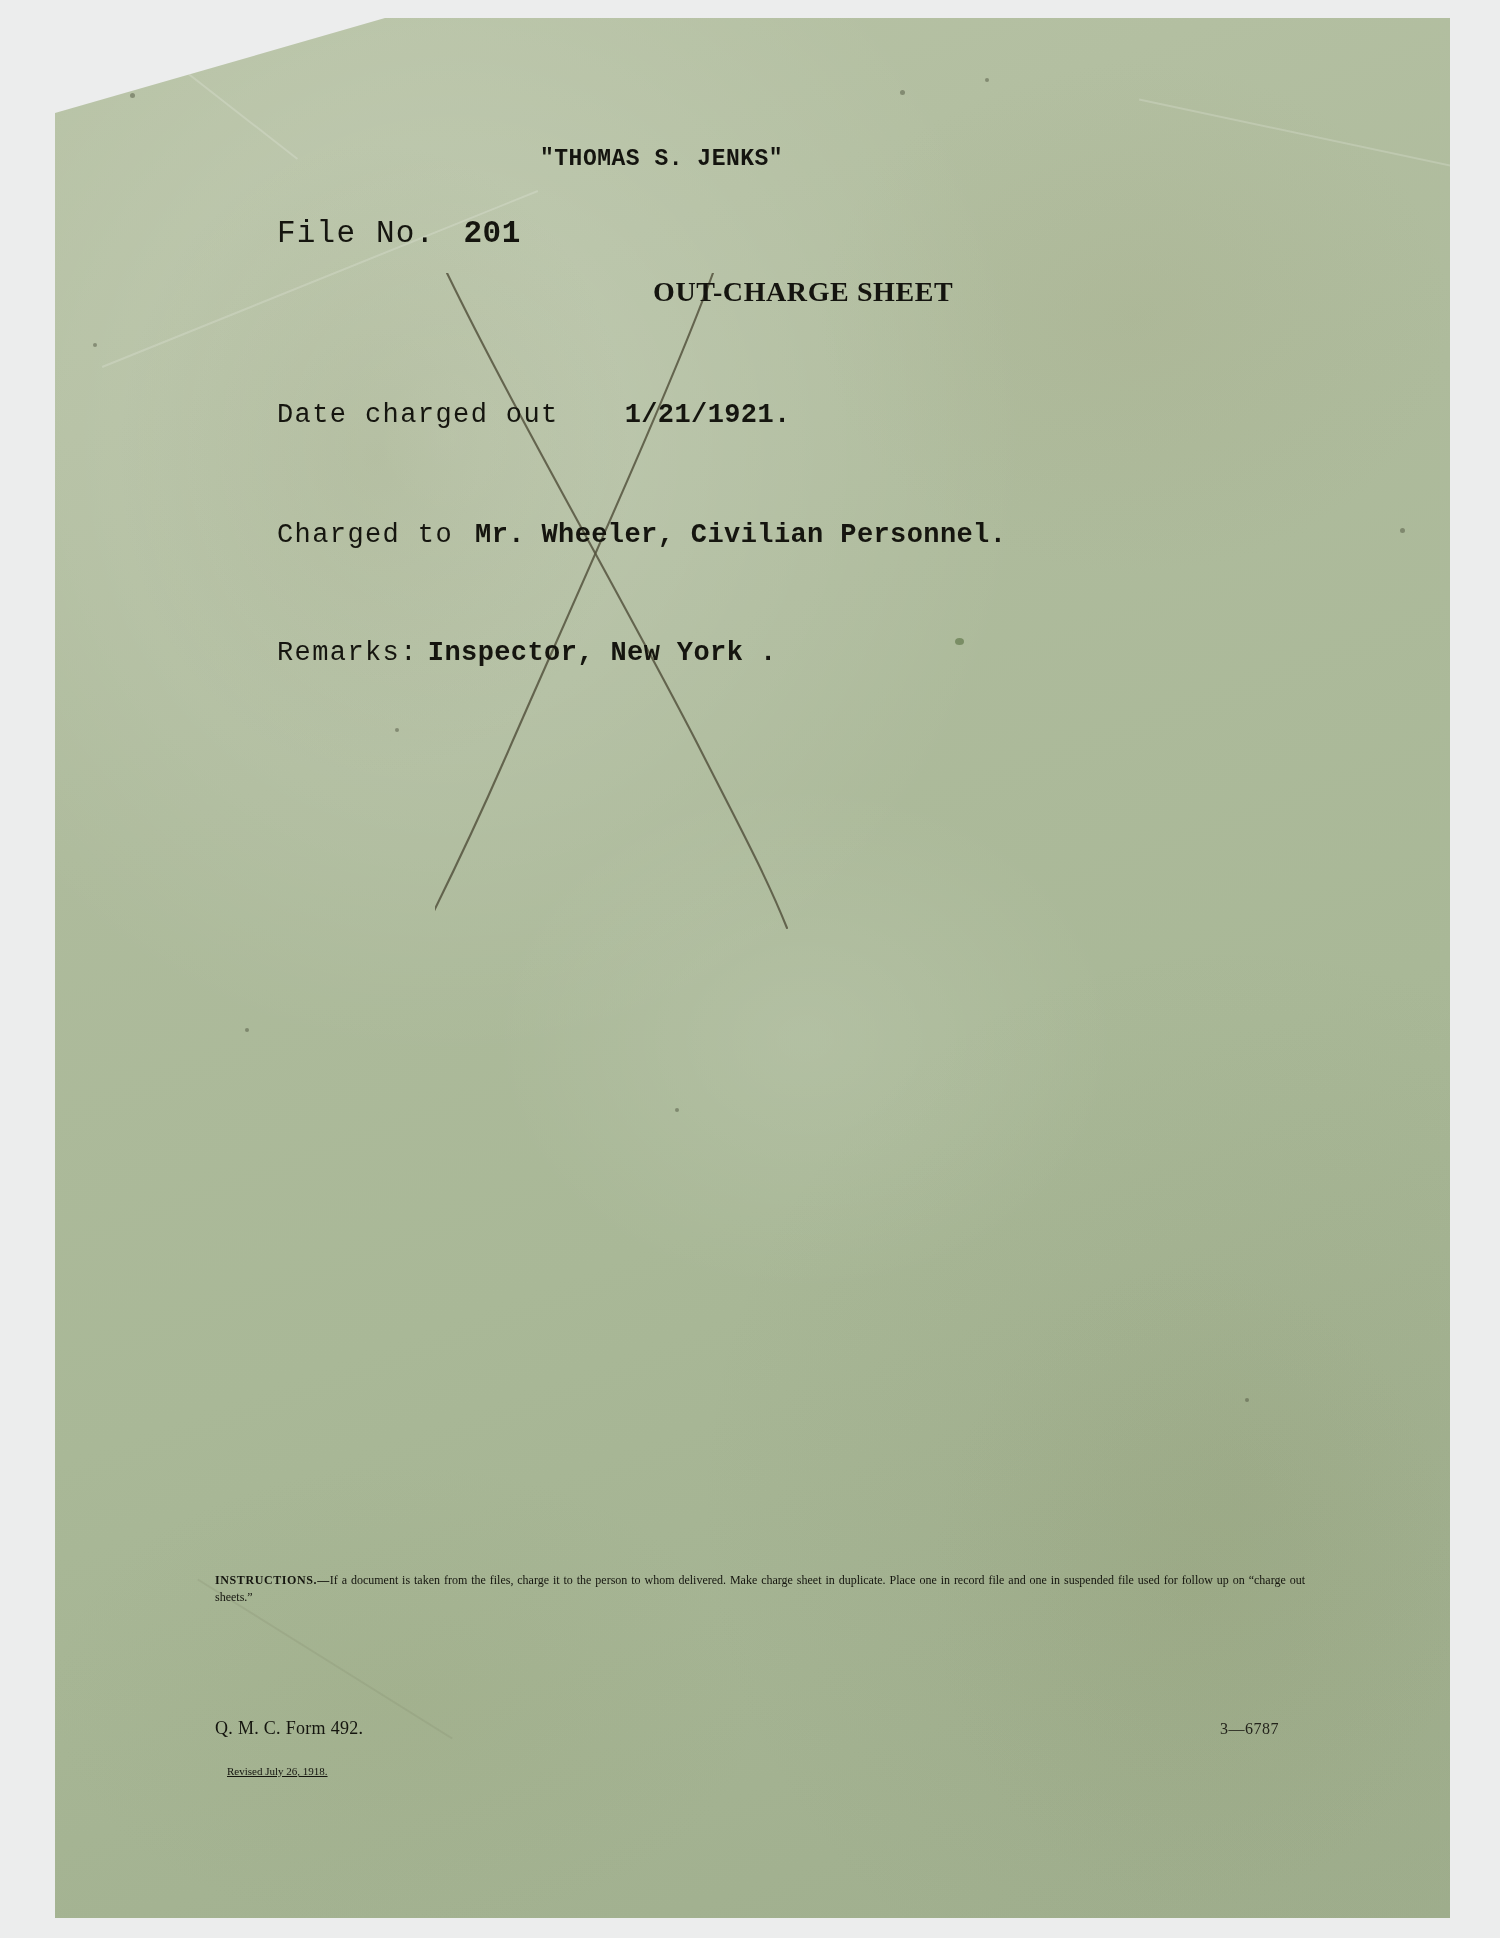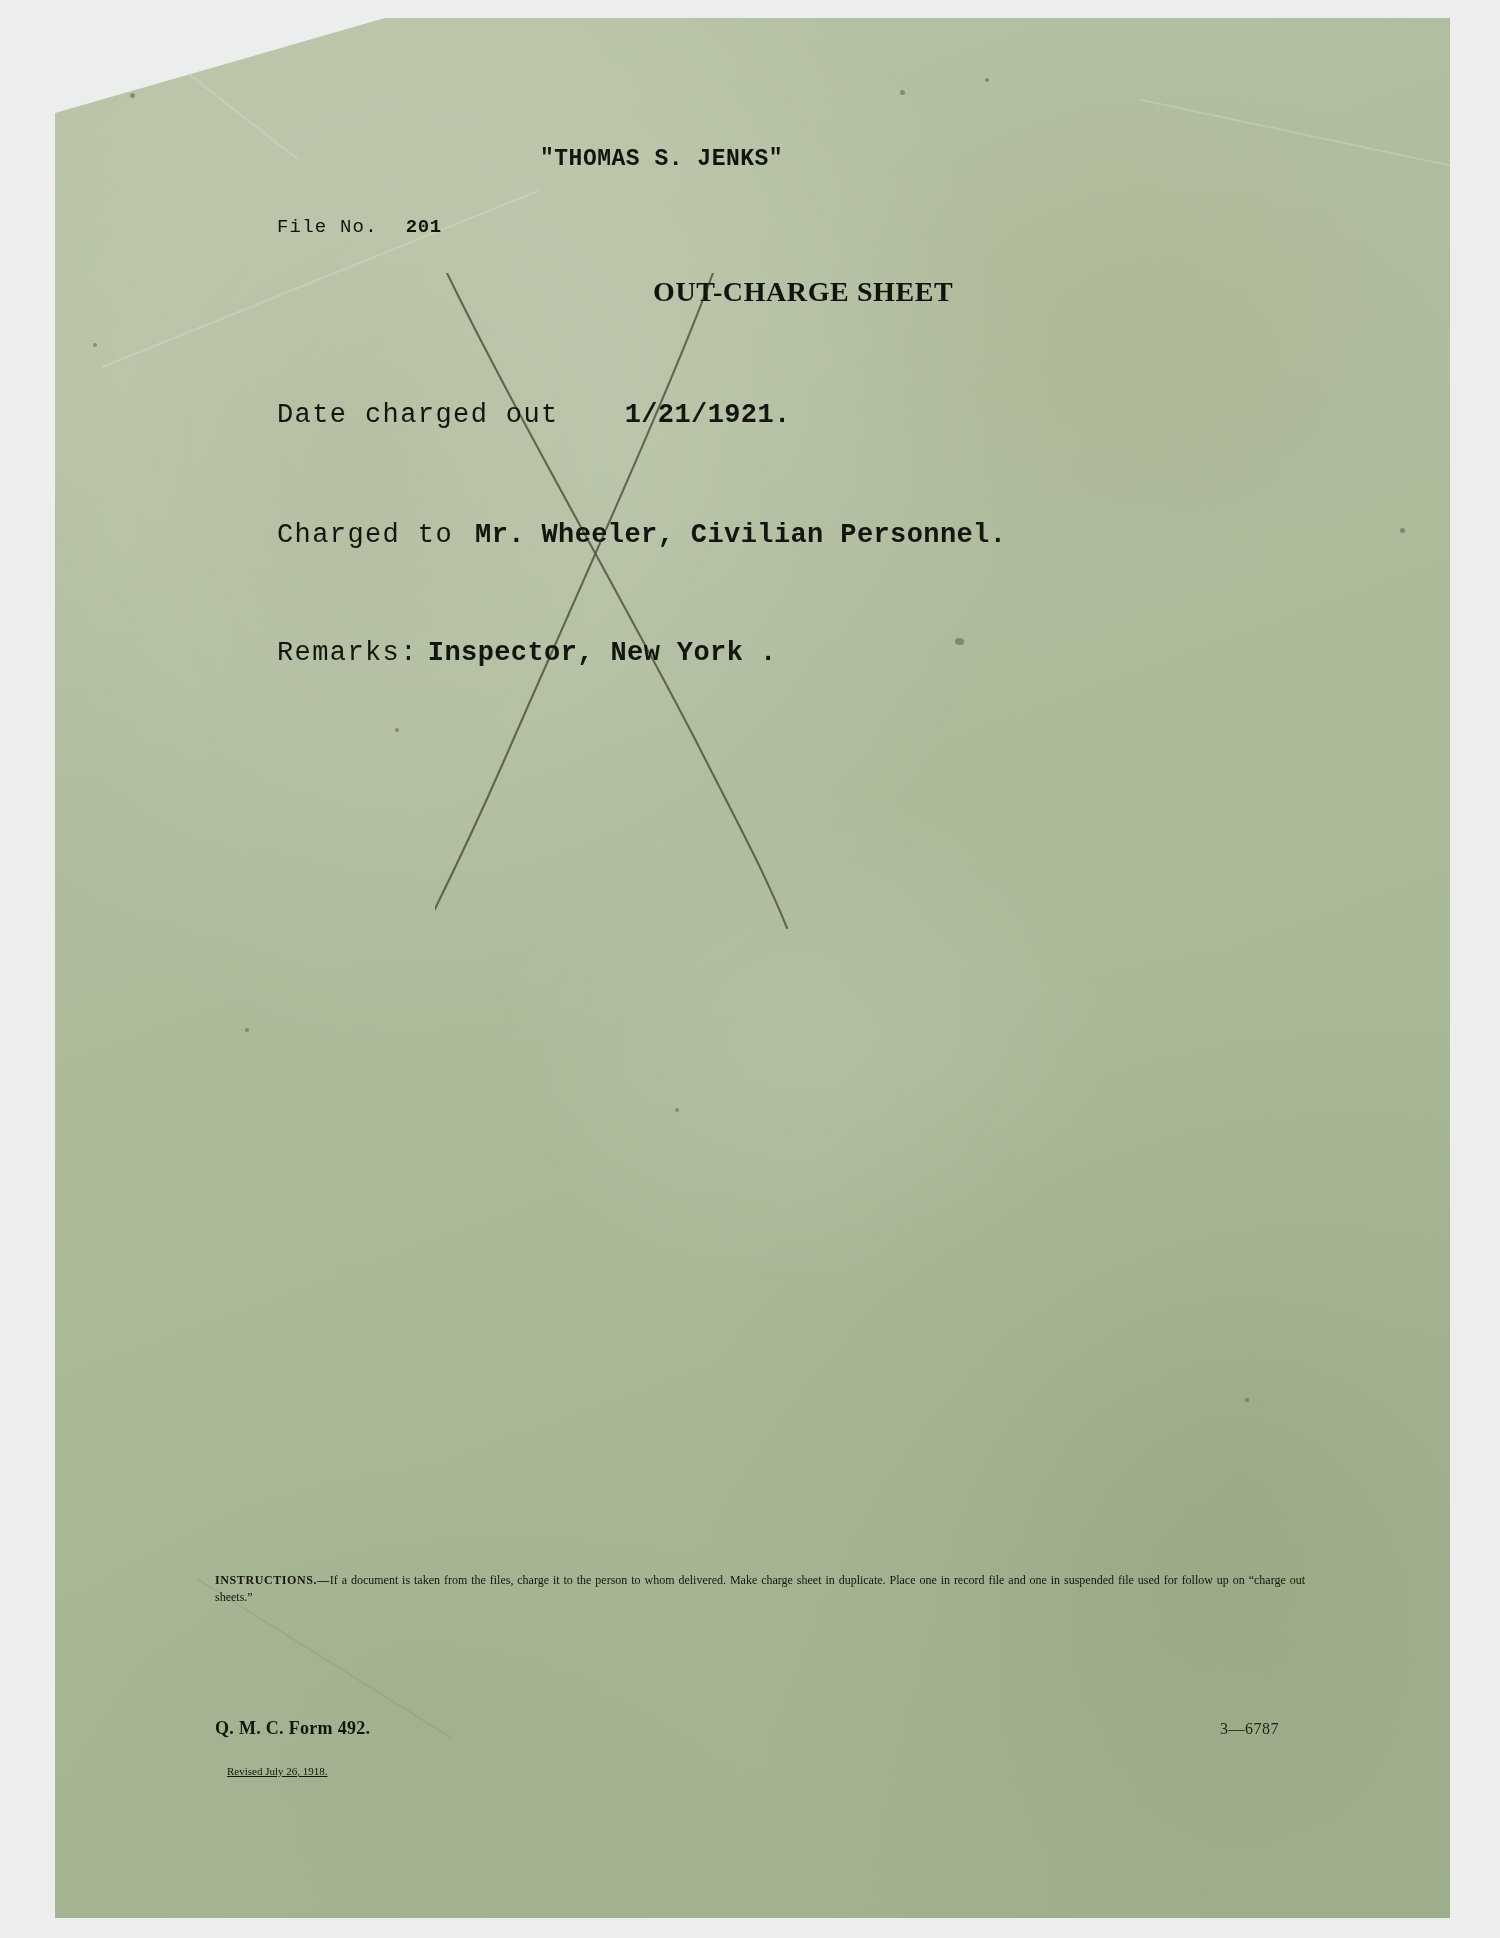--- a/index.html
+++ b/index.html
@@ -80,21 +80,21 @@
     font-size: 23px;
     letter-spacing: 0.5px;
     color: #14140f;
     transform: scaleY(1.05);
   }
   .file-line {
     position: absolute;
     left: 222px;
     top: 198px;
     font-family: "Liberation Mono", monospace;
-    font-size: 19px;
+    font-size: 31px;
     color: #15150f;
     letter-spacing: 1.2px;
   }
   .file-line .value {
     font-weight: bold;
     margin-left: 28px;
     letter-spacing: 0.5px;
   }
   .doc-title {
     position: absolute;
@@ -146,21 +146,21 @@
     color: #15150f;
     line-height: 1.45;
     text-align: justify;
   }
   .instructions .lead { font-weight: bold; letter-spacing: 0.6px; }
   .form-no {
     position: absolute;
     left: 160px;
     top: 1700px;
     font-family: "Liberation Serif", serif;
-    font-weight: bold;
+    font-weight: normal;
     font-size: 18px;
     color: #15150f;
     letter-spacing: 0.3px;
   }
   .revised {
     position: absolute;
     left: 172px;
     top: 1747px;
     font-family: "Liberation Serif", serif;
     font-size: 11px;

